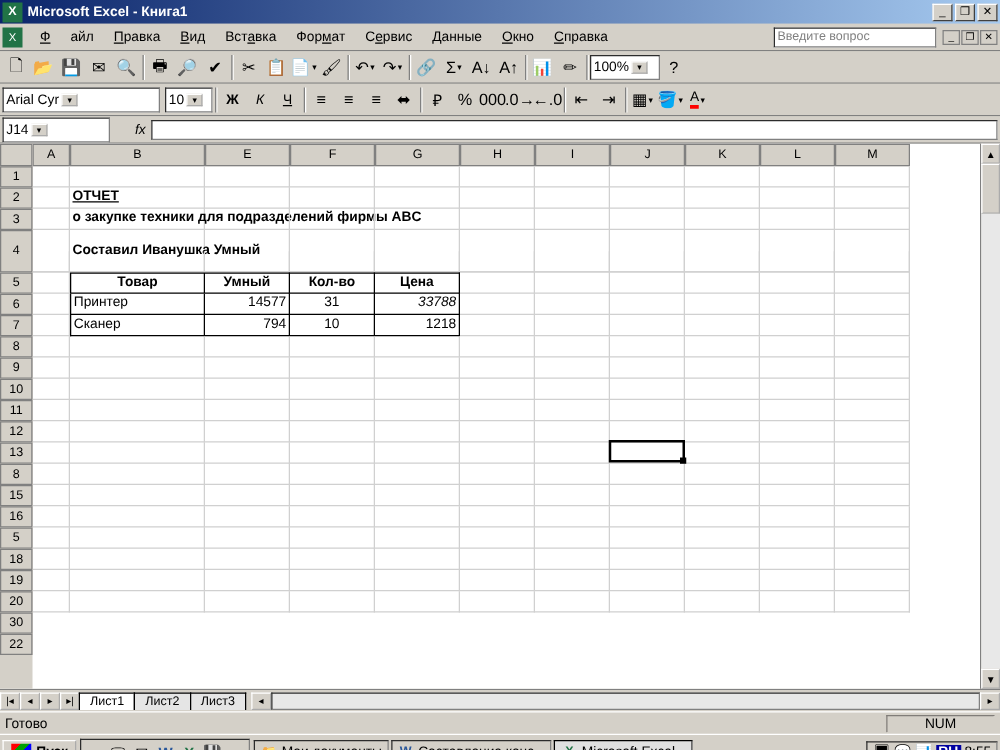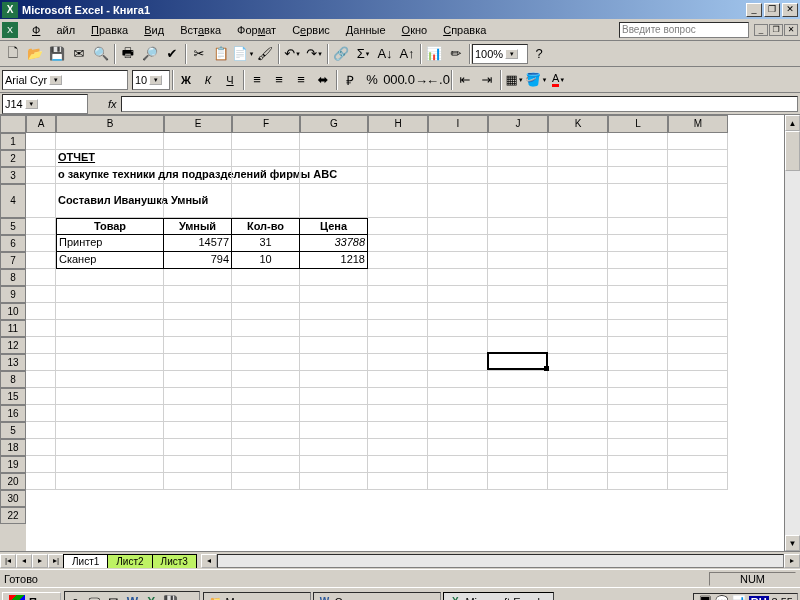--- a/index.html
+++ b/index.html
@@ -45,21 +45,21 @@
   .rt { text-align:right; }
   .selcell { position:absolute; border:2px solid #000; pointer-events:none; }
   .selcell::after { content:""; position:absolute; right:-3px; bottom:-3px; width:5px; height:5px; background:#000; }
   .vscroll { width:16px; background:#d4d0c8; border-left:1px solid #808080; display:flex; flex-direction:column;}
   .vscroll button { height:16px; background:#d4d0c8; border:1px outset #fff; font-size:8px;}
   .vscroll .thumb { height:40px; background:#d4d0c8; border:1px outset #fff; margin:0;}
   .vscroll .track { flex:1; background:#e8e8e8;}
   .tabstrip { height:18px; background:#d4d0c8; display:flex; align-items:center; border-top:1px solid #808080; }
   .tabstrip button { width:16px;height:14px;background:#d4d0c8;border:1px outset #fff;font-size:8px;}
   .sheet-tab { background:#fff; border:1px solid #000; border-bottom:none; padding:1px 8px; font-size:10px; margin-left:-1px;}
-  .sheet-tab.inactive { background:#bef264; }
+  .sheet-tab.inactive { background:#e5e5e5; }
   .hscroll { flex:1; display:flex; margin-left:4px;}
   .hscroll .track { flex:1; background:#e8e8e8; border:1px inset #808080;}
   .statusbar { height:18px; background:#d4d0c8; border-top:1px solid #fff; display:flex; align-items:center; padding:0 4px; font-size:10px;}
   .statusbar .num { margin-left:auto; padding:0 30px; border:1px inset #d4d0c8;}
   .taskbar { height:28px; background:#d4d0c8; border-top:1px solid #fff; display:flex; align-items:center; padding:2px; }
   .start { background:#d4d0c8; border:1px outset #fff; padding:2px 6px; display:flex; align-items:center; font-weight:bold; font-size:11px;}
   .start::before { content:""; width:16px; height:14px; background:linear-gradient(135deg,#ff0000 0 25%,#00a000 25% 50%,#0000ff 50% 75%,#ffcc00 75%); margin-right:4px;}
   .ql { display:flex; border:1px inset #808080; padding:1px; margin:0 3px; gap:1px;}
   .ql div { width:18px; height:18px; border:1px solid transparent; display:flex;align-items:center;justify-content:center;font-size:12px;}
   .tb-task { border:1px inset #808080; padding:2px 4px; display:flex; align-items:center; font-size:10px; max-width:140px; overflow:hidden; white-space:nowrap; margin-right:2px;}

